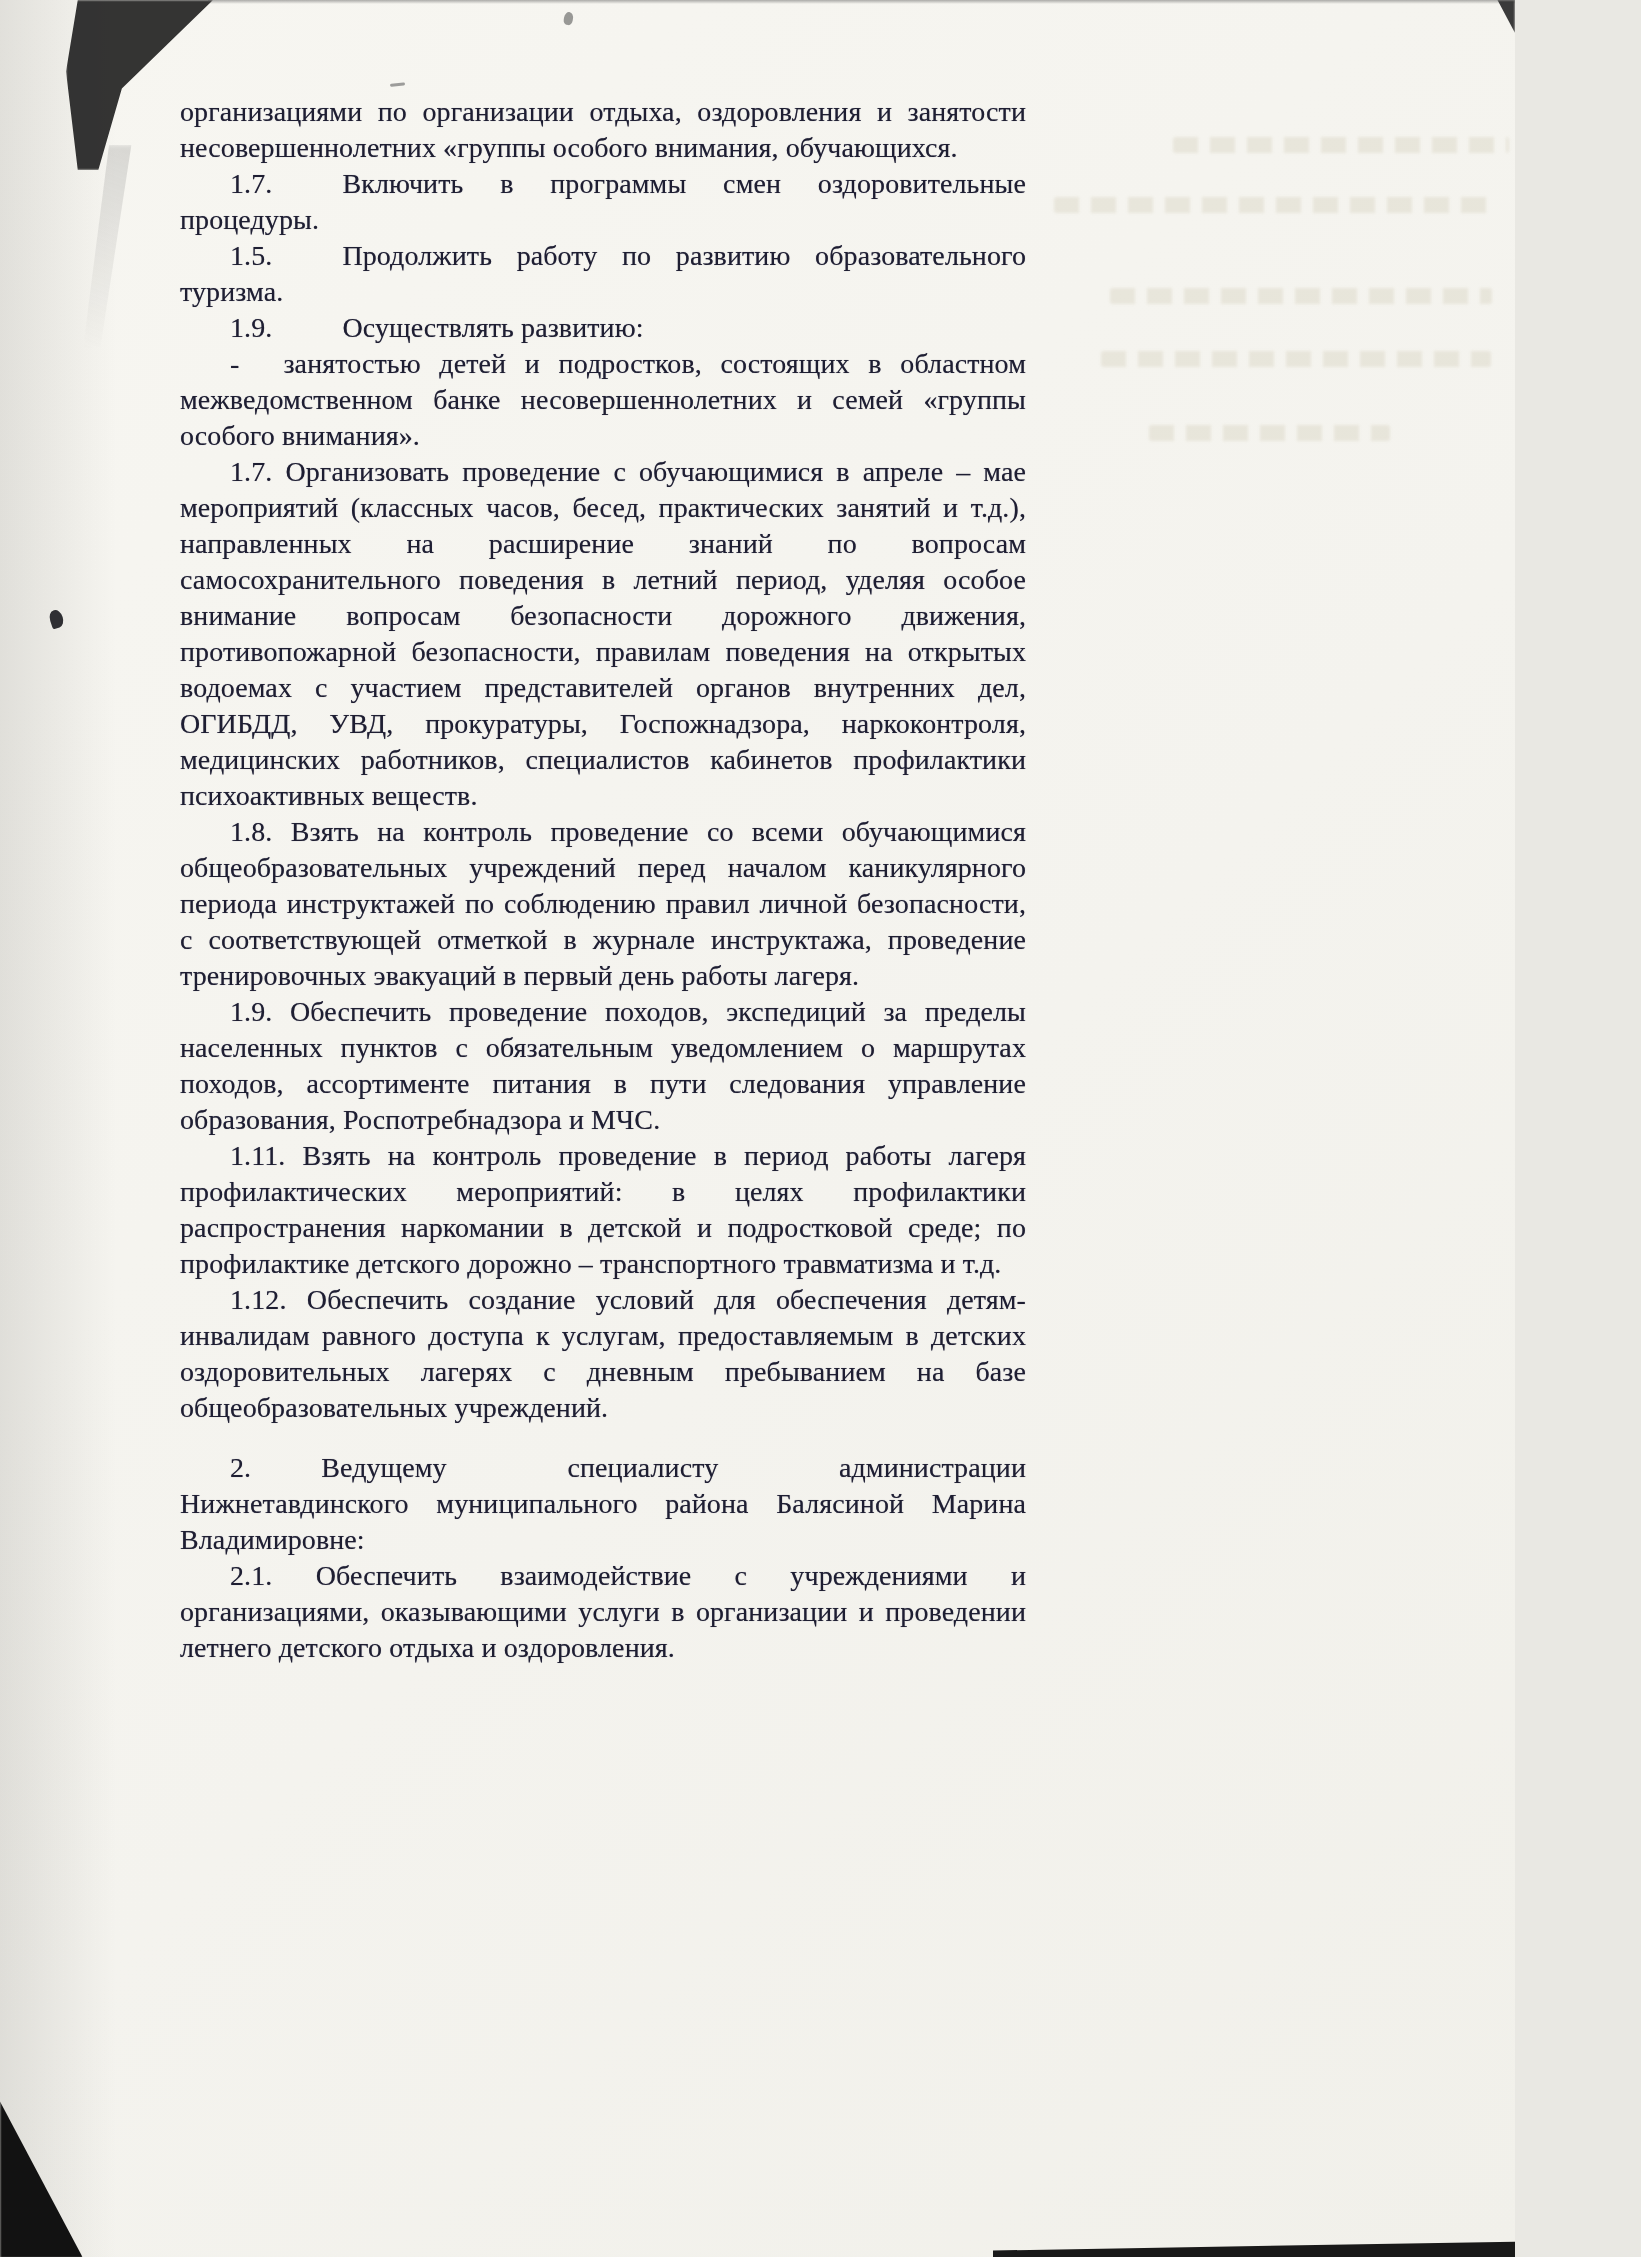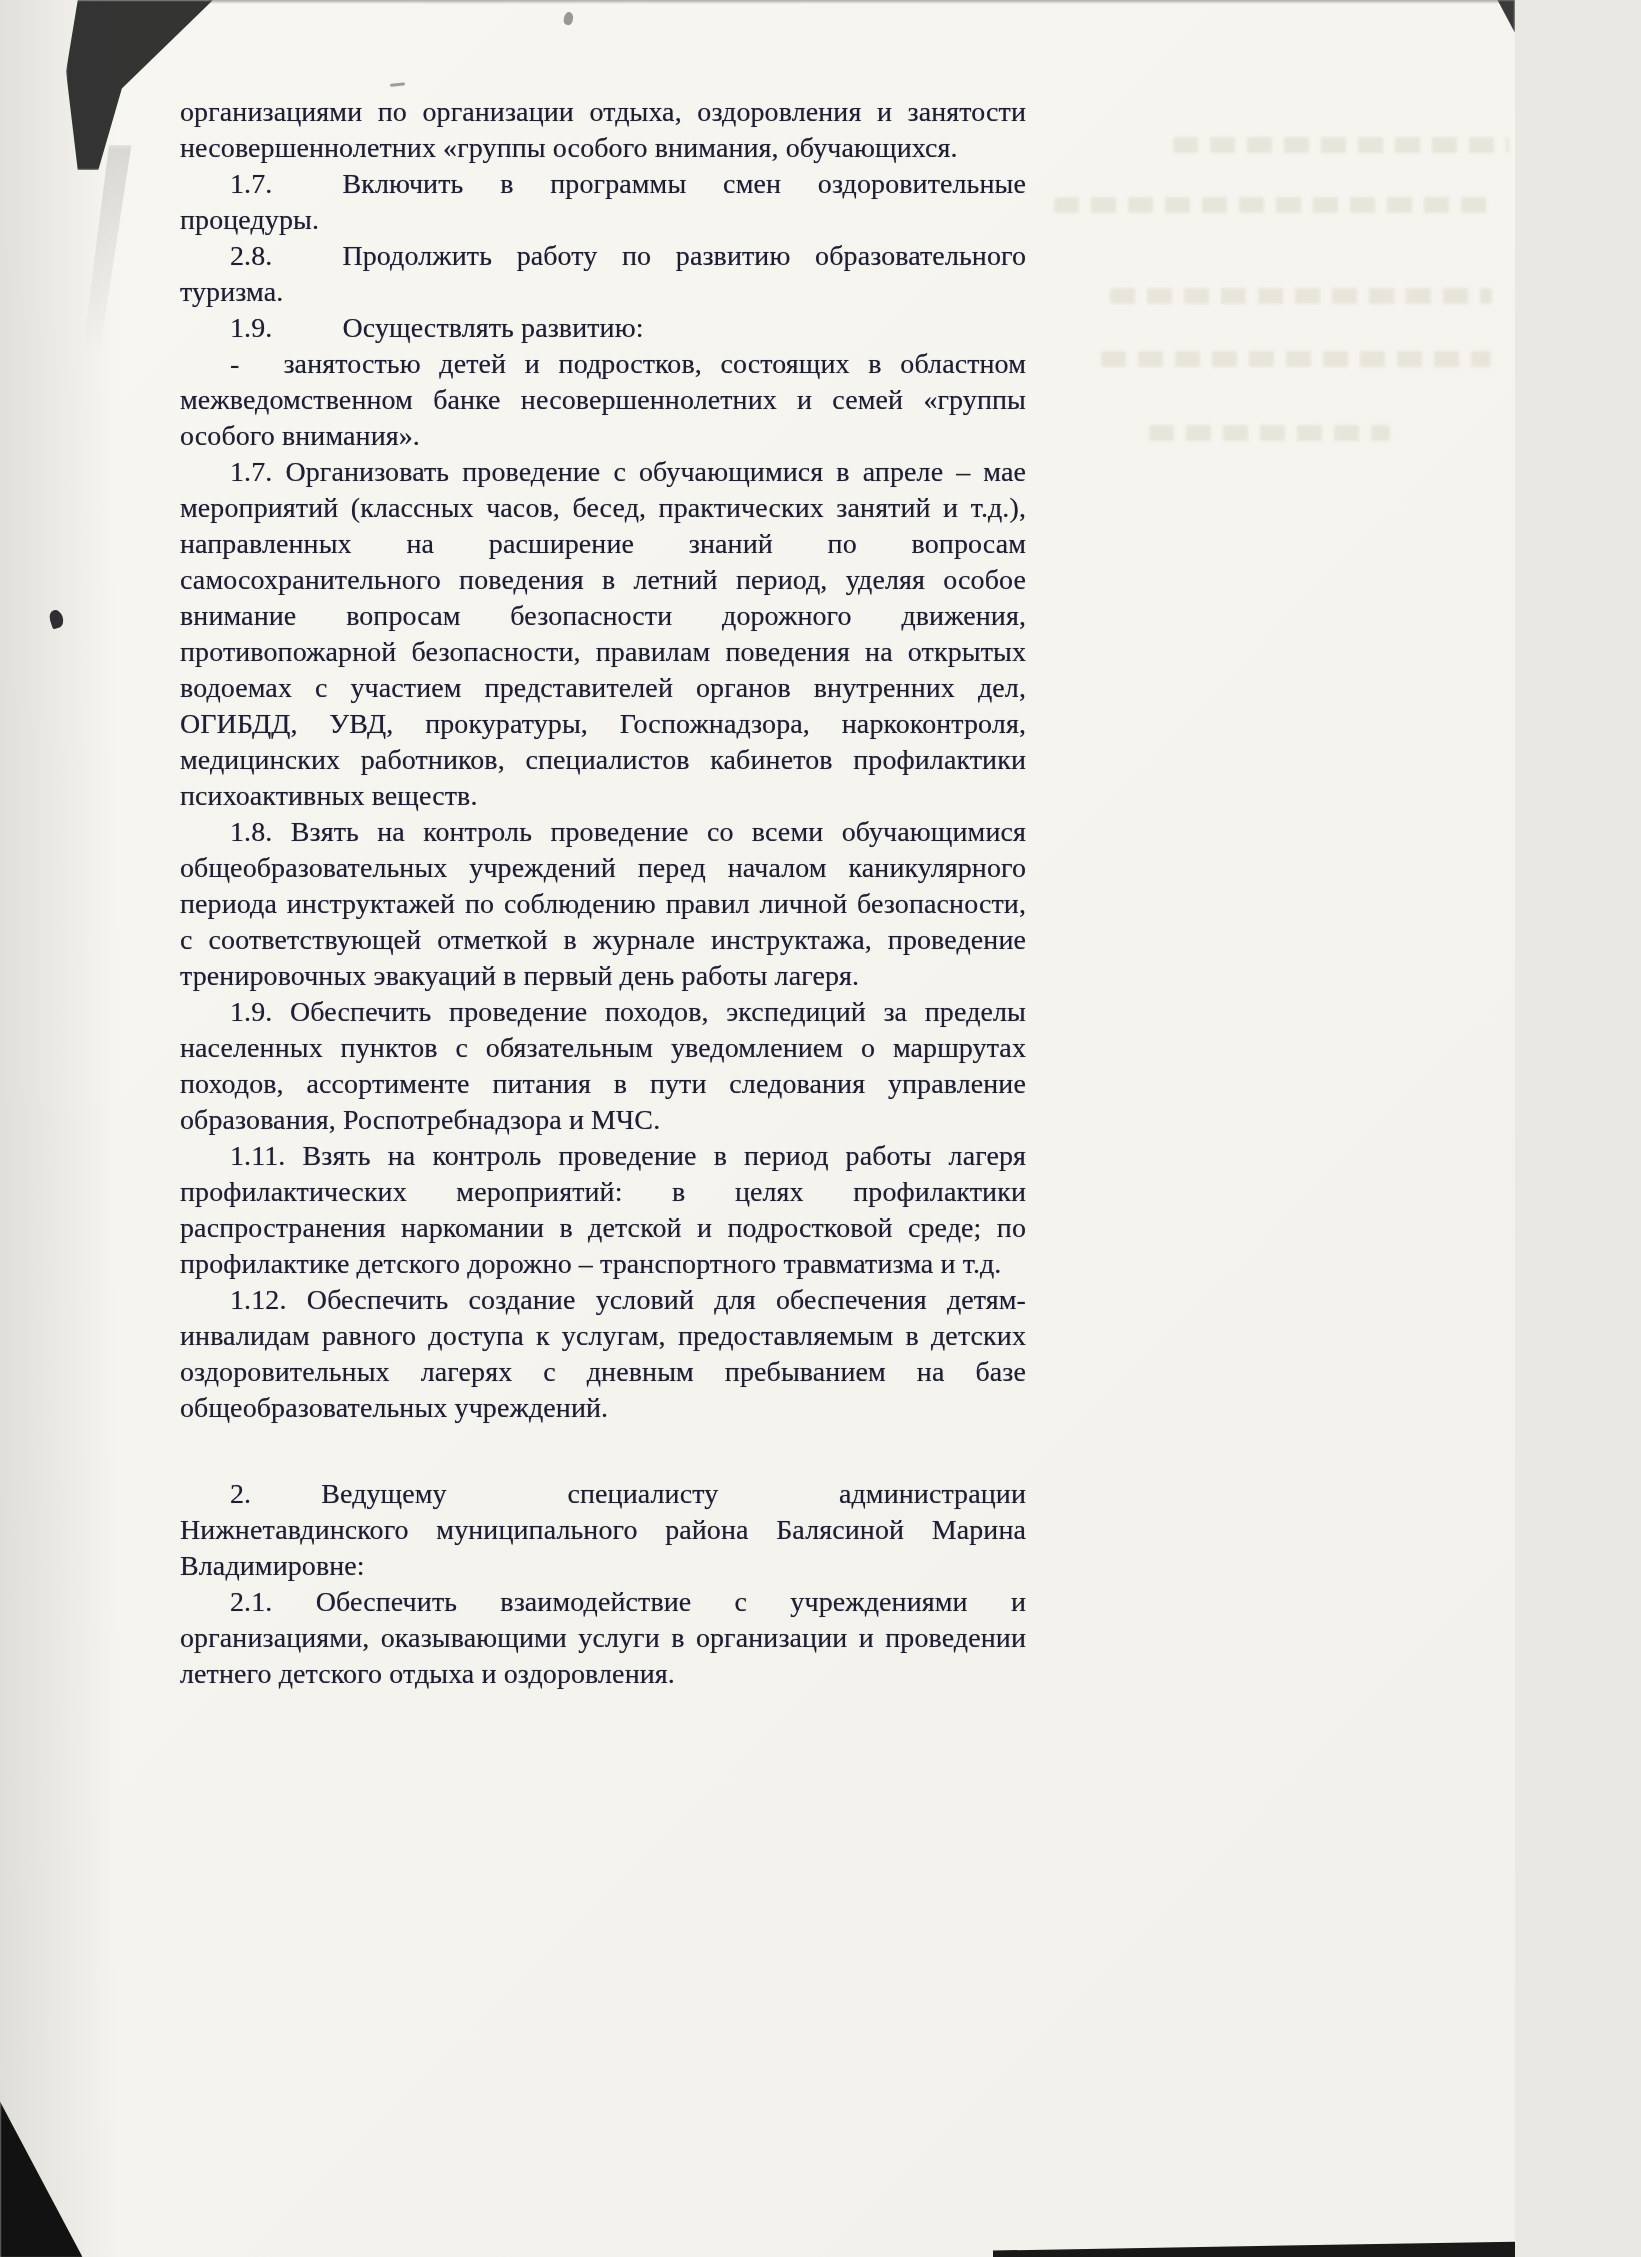--- a/index.html
+++ b/index.html
@@ -88,21 +88,21 @@
   .doc-text {
     position: absolute; left: 180px; top: 94px; width: 846px;
     color: var(--ink, #1e1e32);
     font-size: 28px; line-height: 36px;
     text-align: justify; text-align-last: left;
     letter-spacing: 0.1px;
     text-shadow: 0 0 0.7px rgba(30,30,60,.55);
   }
   p.para { margin: 0; }
   p.tabbed, p.dash, p.numbered { text-indent: 50px; }
-  p.space-before { margin-top: 50px; }
+  p.space-before { margin-top: 24px; }
   p.tabbed .num { margin-right: 70px; font-family: Liberation Serif, serif; }
   p.dash .num { margin-right: 44px; }
 </style>
 </head>
 <body>
 
 <div class="page">
 
   <div class="artifact corner-top-left"></div>
   <div class="artifact corner-smear"></div>
@@ -116,21 +116,21 @@
 
   <div class="bleed-line b1"></div>
   <div class="bleed-line b2"></div>
   <div class="bleed-line b3"></div>
   <div class="bleed-line b4"></div>
   <div class="bleed-line b5"></div>
 
   <div class="doc-text">
       <p class="para plain"><span class="ptext">организациями по организации отдыха, оздоровления и занятости несовершеннолетних «группы особого внимания, обучающихся.</span></p>
       <p class="para tabbed"><span class="num">1.7.</span><span class="ptext">Включить в программы смен оздоровительные процедуры.</span></p>
-      <p class="para tabbed"><span class="num">2.8.</span><span class="ptext">Продолжить работу по развитию образовательного туризма.</span></p>
+      <p class="para tabbed"><span class="num">1.5.</span><span class="ptext">Продолжить работу по развитию образовательного туризма.</span></p>
       <p class="para tabbed"><span class="num">1.9.</span><span class="ptext">Осуществлять развитию:</span></p>
       <p class="para dash"><span class="num">-</span><span class="ptext">занятостью детей и подростков, состоящих в областном межведомственном банке несовершеннолетних и семей «группы особого внимания».</span></p>
       <p class="para numbered"><span class="ptext">1.7. Организовать проведение с обучающимися в апреле – мае мероприятий (классных часов, бесед, практических занятий и т.д.), направленных на расширение знаний по вопросам самосохранительного поведения в летний период, уделяя особое внимание вопросам безопасности дорожного движения, противопожарной безопасности, правилам поведения на открытых водоемах с участием представителей органов внутренних дел, ОГИБДД, УВД, прокуратуры, Госпожнадзора, наркоконтроля, медицинских работников,  специалистов кабинетов профилактики психоактивных веществ.</span></p>
       <p class="para numbered"><span class="ptext">1.8. Взять на контроль проведение со всеми обучающимися общеобразовательных учреждений перед началом каникулярного периода инструктажей по соблюдению правил личной безопасности, с соответствующей отметкой в журнале инструктажа, проведение тренировочных эвакуаций в первый день работы лагеря.</span></p>
       <p class="para numbered"><span class="ptext">1.9. Обеспечить проведение походов, экспедиций за пределы населенных пунктов с обязательным уведомлением о маршрутах походов, ассортименте питания в пути следования  управление образования, Роспотребнадзора и МЧС.</span></p>
       <p class="para numbered"><span class="ptext">1.11. Взять на контроль проведение в период работы лагеря профилактических мероприятий: в целях профилактики распространения наркомании в детской и подростковой среде; по профилактике детского дорожно – транспортного травматизма и т.д.</span></p>
       <p class="para numbered"><span class="ptext">1.12. Обеспечить создание условий для обеспечения детям-инвалидам равного доступа к услугам, предоставляемым в детских оздоровительных лагерях с дневным пребыванием на базе общеобразовательных учреждений.</span></p>
       <p class="para tabbed space-before"><span class="num">2.</span><span class="ptext">Ведущему специалисту администрации Нижнетавдинского муниципального района Балясиной Марина Владимировне:</span></p>
       <p class="para numbered"><span class="ptext">2.1. Обеспечить взаимодействие с учреждениями и организациями, оказывающими услуги в организации и проведении летнего детского отдыха и оздоровления.</span></p>
     </div>

